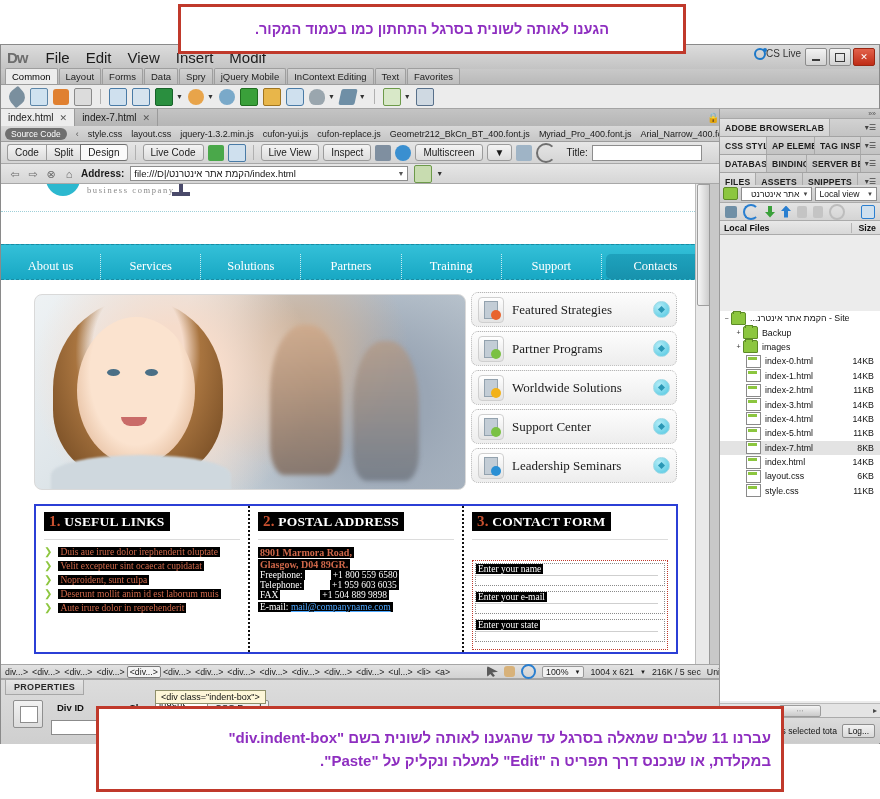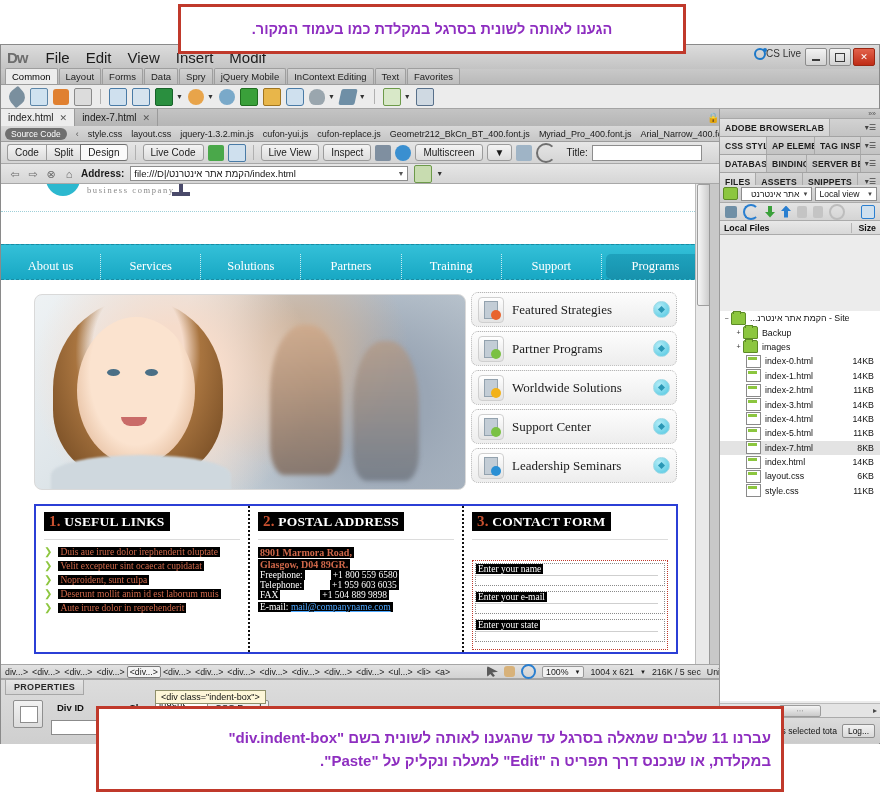--- a/index.html
+++ b/index.html
@@ -503,21 +503,21 @@
   }
   #bottom-callout .line{
     color:#8e2ec0;font-weight:bold;font-size:15px;
     direction:rtl;text-align:right;line-height:1.55;width:100%;
   }
 </style>
 </head>
 <body>
 
 <div class="abs" id="top-callout">
-  <div class="txt">הגענו לאותה לשונית בסרגל במקלדת כמו בעמוד המקור.</div>
+  <div class="txt">הגענו לאותה לשונית בסרגל התחתון כמו בעמוד המקור.</div>
 </div>
 
 <div class="abs" id="app">
 
   <div class="abs" id="menubar">
     <div id="dw-logo">Dw</div>
     <div class="menu-item">File</div>
     <div class="menu-item">Edit</div>
     <div class="menu-item">View</div>
     <div class="menu-item">Insert</div>
@@ -656,21 +656,21 @@
       <div id="logo-bar2"></div>
     </div>
 
     <div id="site-nav">
       <div class="navitem">About us</div>
       <div class="navitem">Services</div>
       <div class="navitem">Solutions</div>
       <div class="navitem">Partners</div>
       <div class="navitem">Training</div>
       <div class="navitem">Support</div>
-      <div class="navitem sel">Programs</div>
+      <div class="navitem sel">Contacts</div>
     </div>
 
     <div id="hero">
       <div class="bg1"></div>
       <div class="bg2"></div>
       <div class="hair"></div>
       <div class="face"></div>
       <div class="eye1"></div>
       <div class="eye2"></div>
       <div class="smile"></div>

